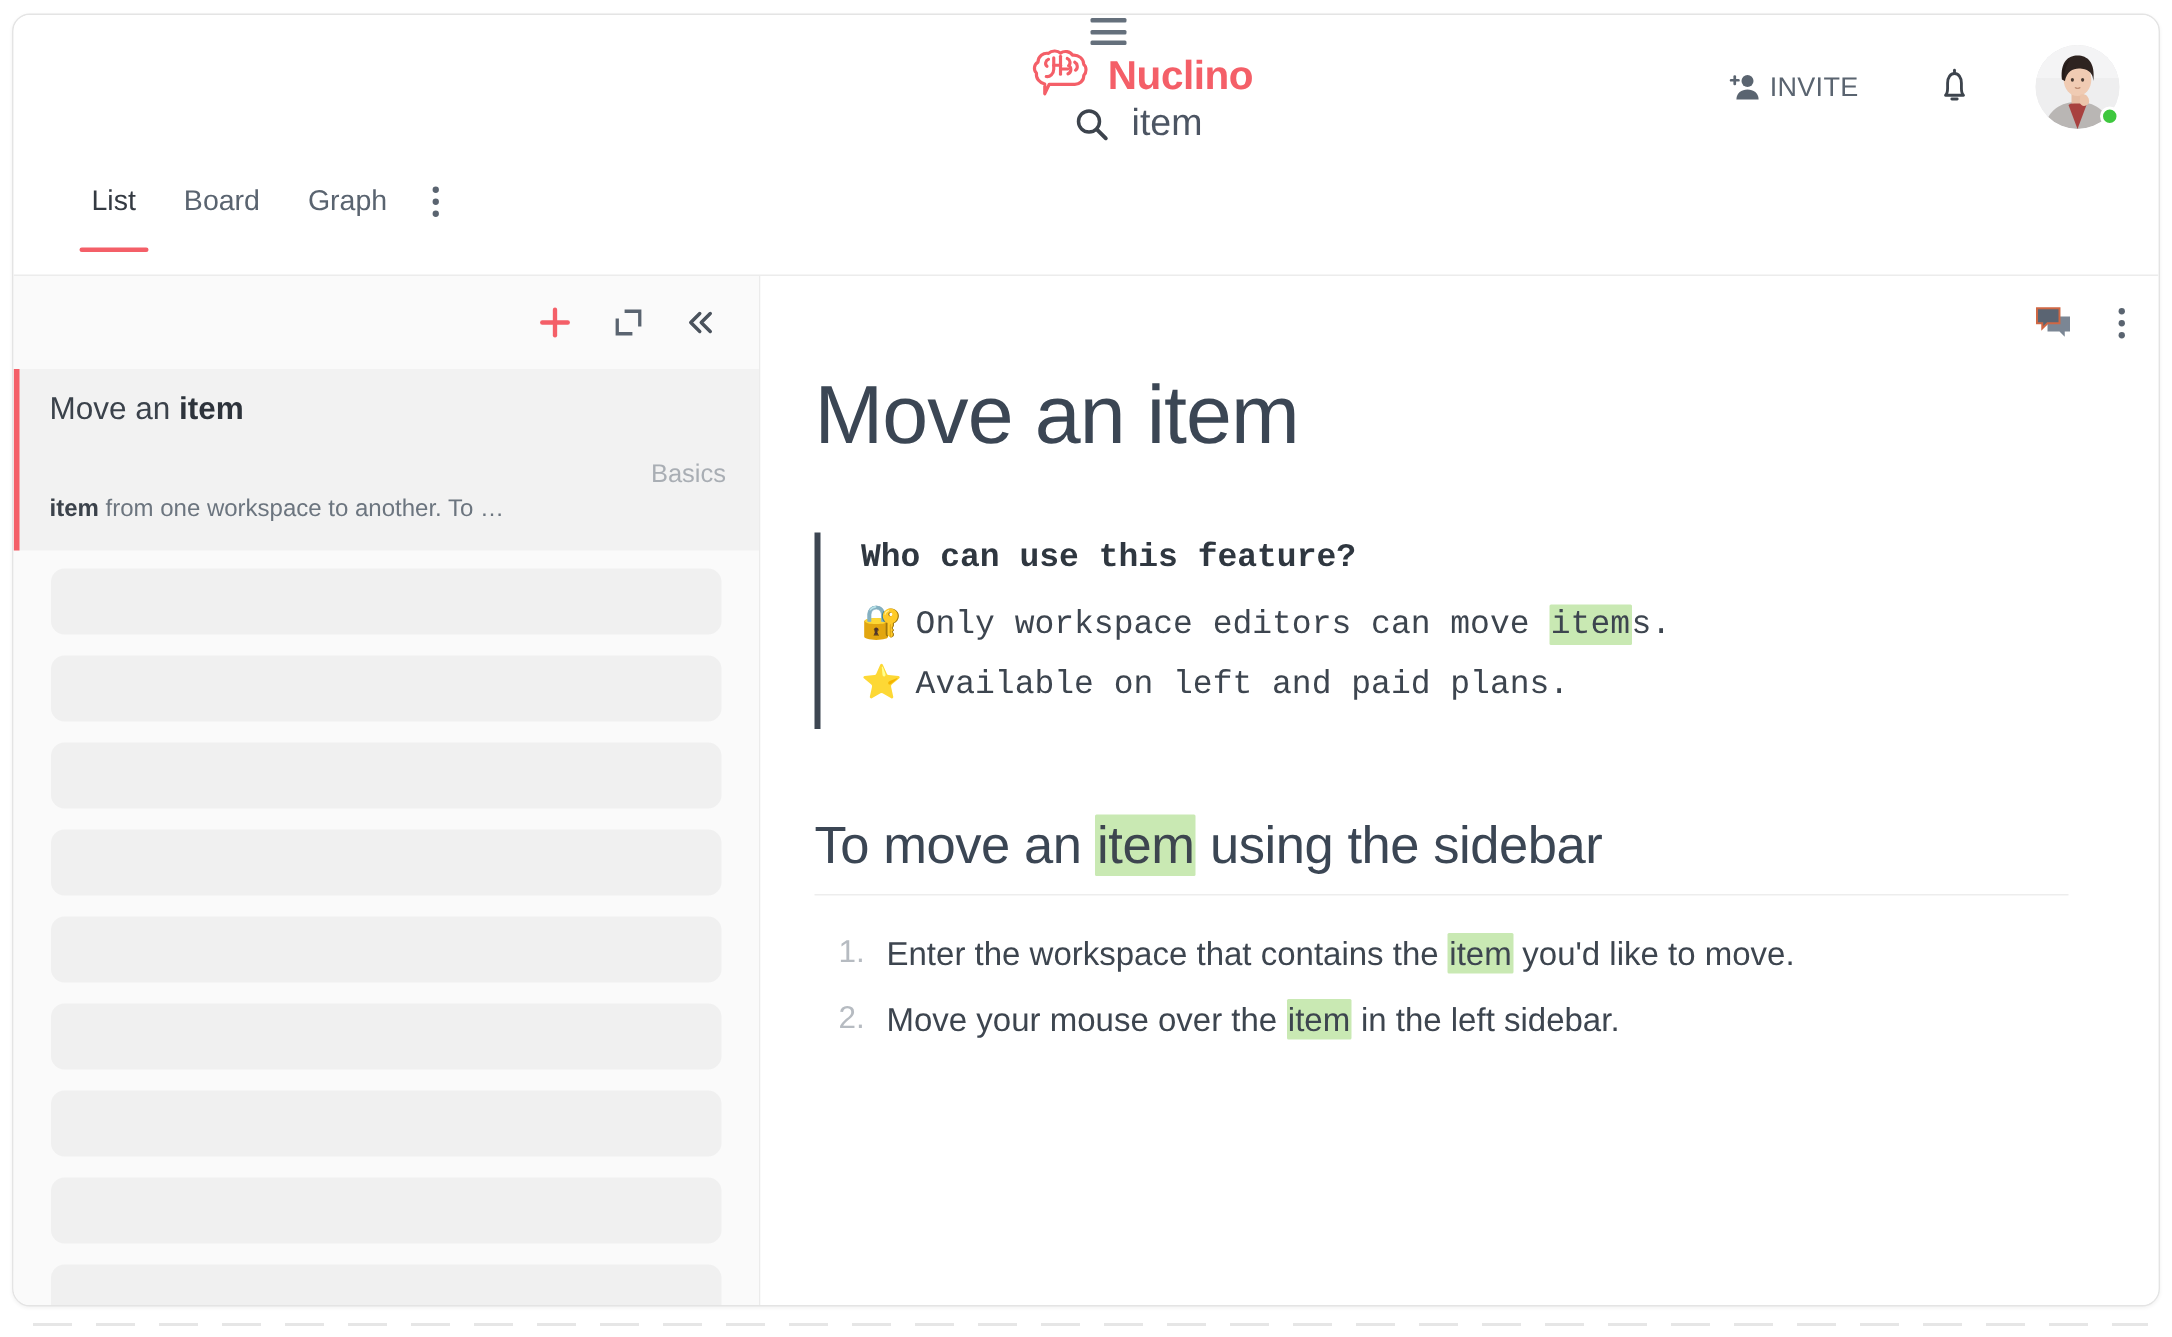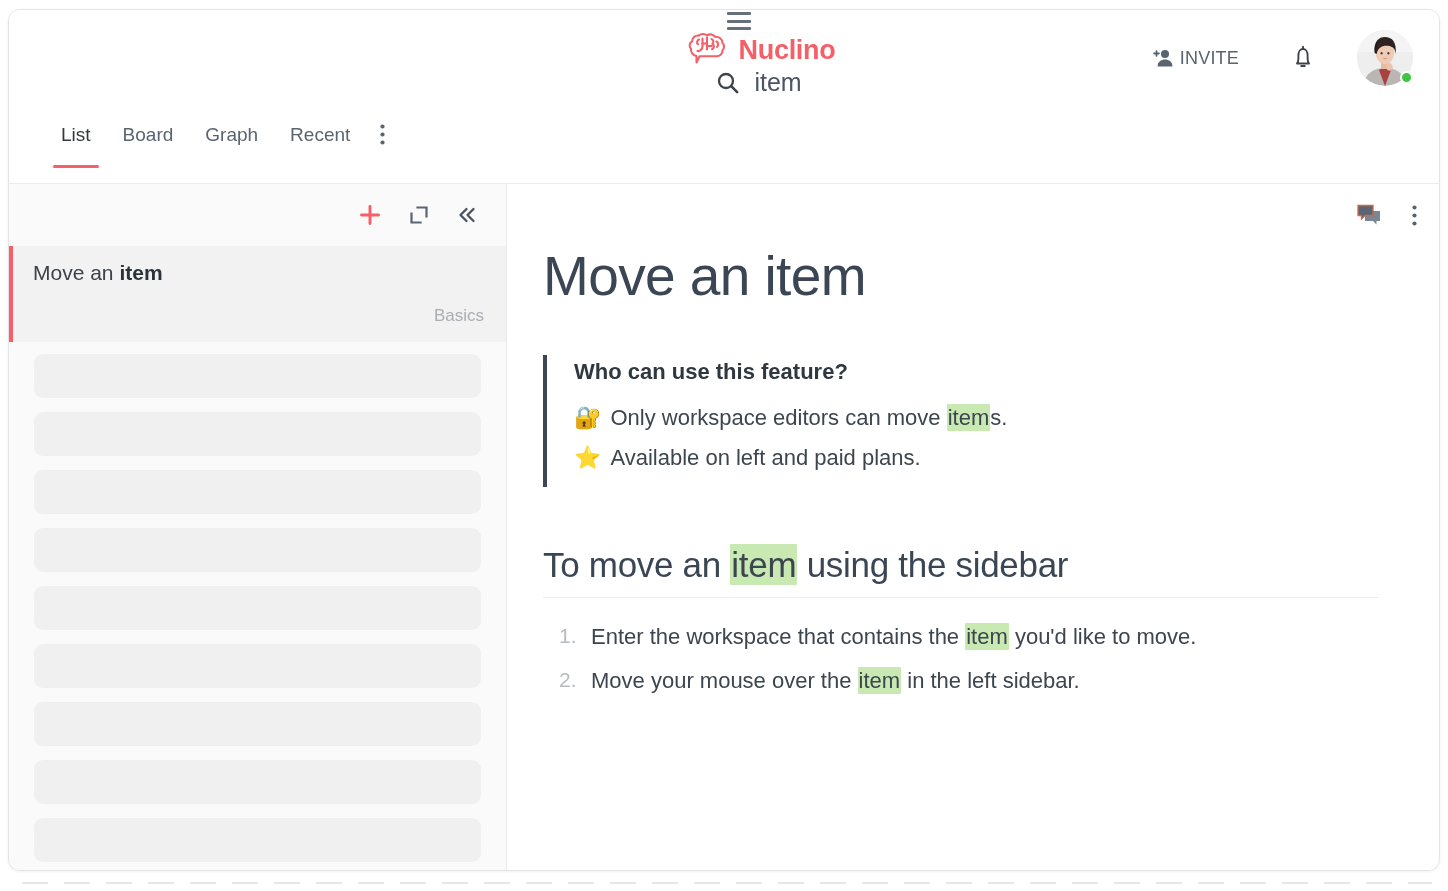--- a/index.html
+++ b/index.html
@@ -297,20 +297,21 @@
     font-weight: 300;
     color: #3b4654;
     letter-spacing: -0.6px;
     line-height: 1.1;
   }
 
   .callout {
     margin-top: 48px;
     border-left: 4px solid #3d4652;
     padding: 4px 0 6px 27px;
+    font-family: Liberation Mono, monospace;
   }
   .callout-heading {
     font-size: 22px;
     font-weight: bold;
     color: #2f3740;
     margin-bottom: 16px;
   }
   .callout-line {
     font-size: 22px;
     color: #3d454f;
@@ -466,21 +467,20 @@
           <div class="status-dot"></div>
         </div>
 
       </div>
     </div>
 
     <div class="tabbar">
       <div class="tab active">List</div>
       <div class="tab">Board</div>
       <div class="tab">Graph</div>
-      <div class="tab">Recent</div>
       <div class="tab-more">
         <svg class="dots-v" width="5" height="21" viewBox="0 0 5 21">
           <circle cx="2.5" cy="2.5" r="2.1" fill="#5a6470"></circle>
           <circle cx="2.5" cy="10.5" r="2.1" fill="#5a6470"></circle>
           <circle cx="2.5" cy="18.5" r="2.1" fill="#5a6470"></circle>
         </svg>
       </div>
     </div>
 
     <div class="body-split">
@@ -506,20 +506,21 @@
               <polyline points="17.5,5 11.5,11 17.5,17" fill="none" stroke="#4b535d" stroke-width="2.3" stroke-linecap="round" stroke-linejoin="round"></polyline>
             </svg>
           </div>
         </div>
 
         <div class="result-item">
           <div class="result-row">
             <div class="result-title"><span>Move an </span><b>item</b></div>
             <div class="result-tag">Basics</div>
           </div>
+          <div class="result-snippet"><b>item</b><span> from one workspace to another. To …</span></div>
         </div>
 
         <div class="skeleton-list">
           <div class="skeleton-row"></div>
           <div class="skeleton-row"></div>
           <div class="skeleton-row"></div>
           <div class="skeleton-row"></div>
           <div class="skeleton-row"></div>
           <div class="skeleton-row"></div>
           <div class="skeleton-row"></div>

